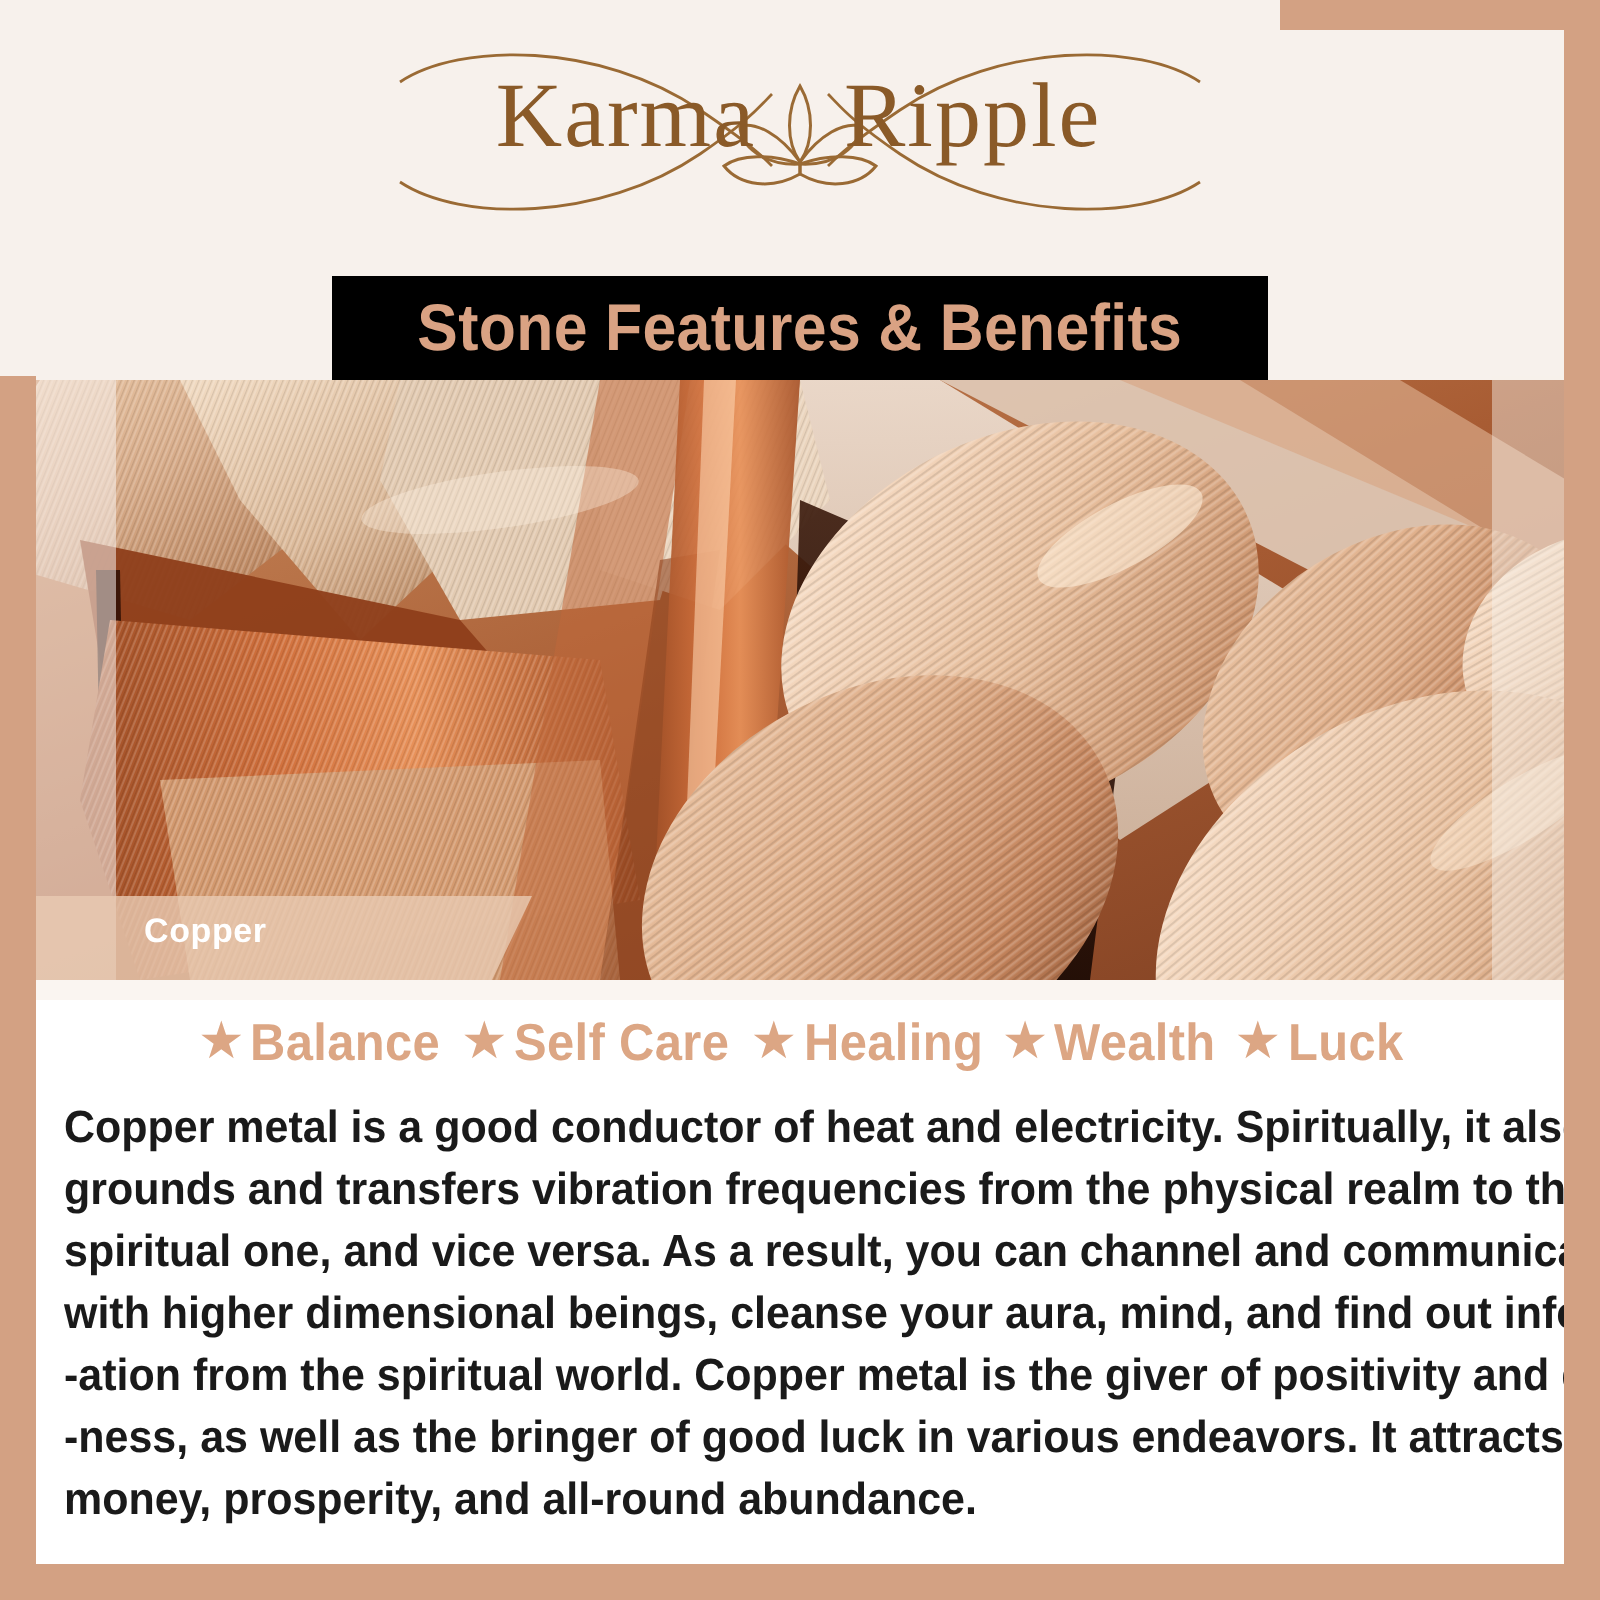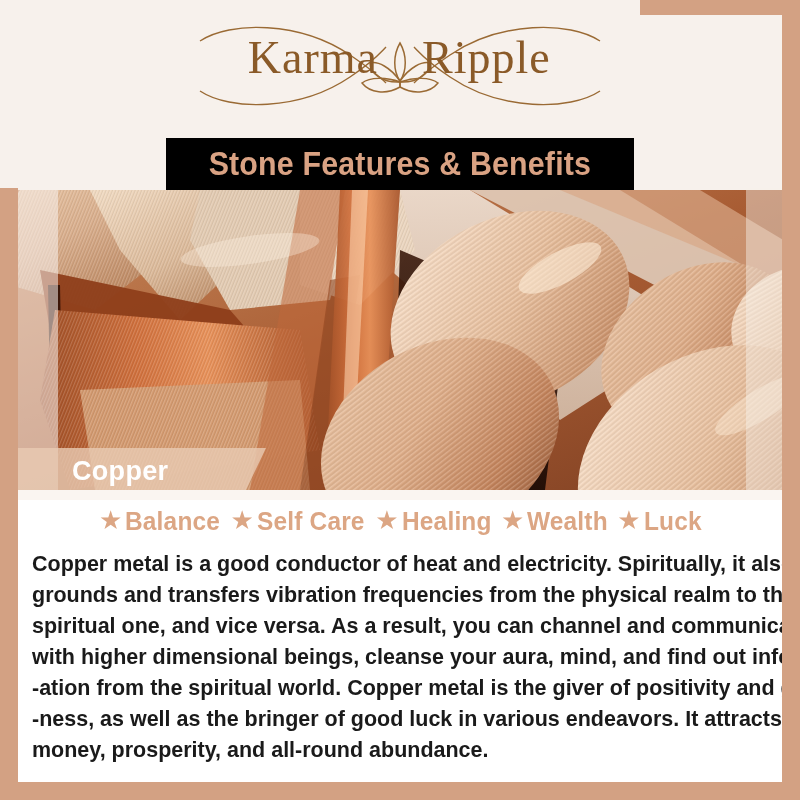--- a/index.html
+++ b/index.html
@@ -127,21 +127,21 @@
     width: 248px; height: 42px;
     background: rgba(232,202,179,0.80);
     clip-path: polygon(0 0, 248px 0, 228px 42px, 0 42px);
   }
   .copper-label-text {
     position: relative;
     display: block;
     padding: 8px 0 0 54px;
     font-family: "Liberation Sans", sans-serif;
     font-weight: bold;
-    font-size: 27px;
+    font-size: 17px;
     color: #FFFFFF;
     letter-spacing: 0.3px;
   }
 
   
   .content {
     position: absolute;
     left: 18px; top: 490px;
     width: 764px; height: 292px;
     background: #FFFFFF;

